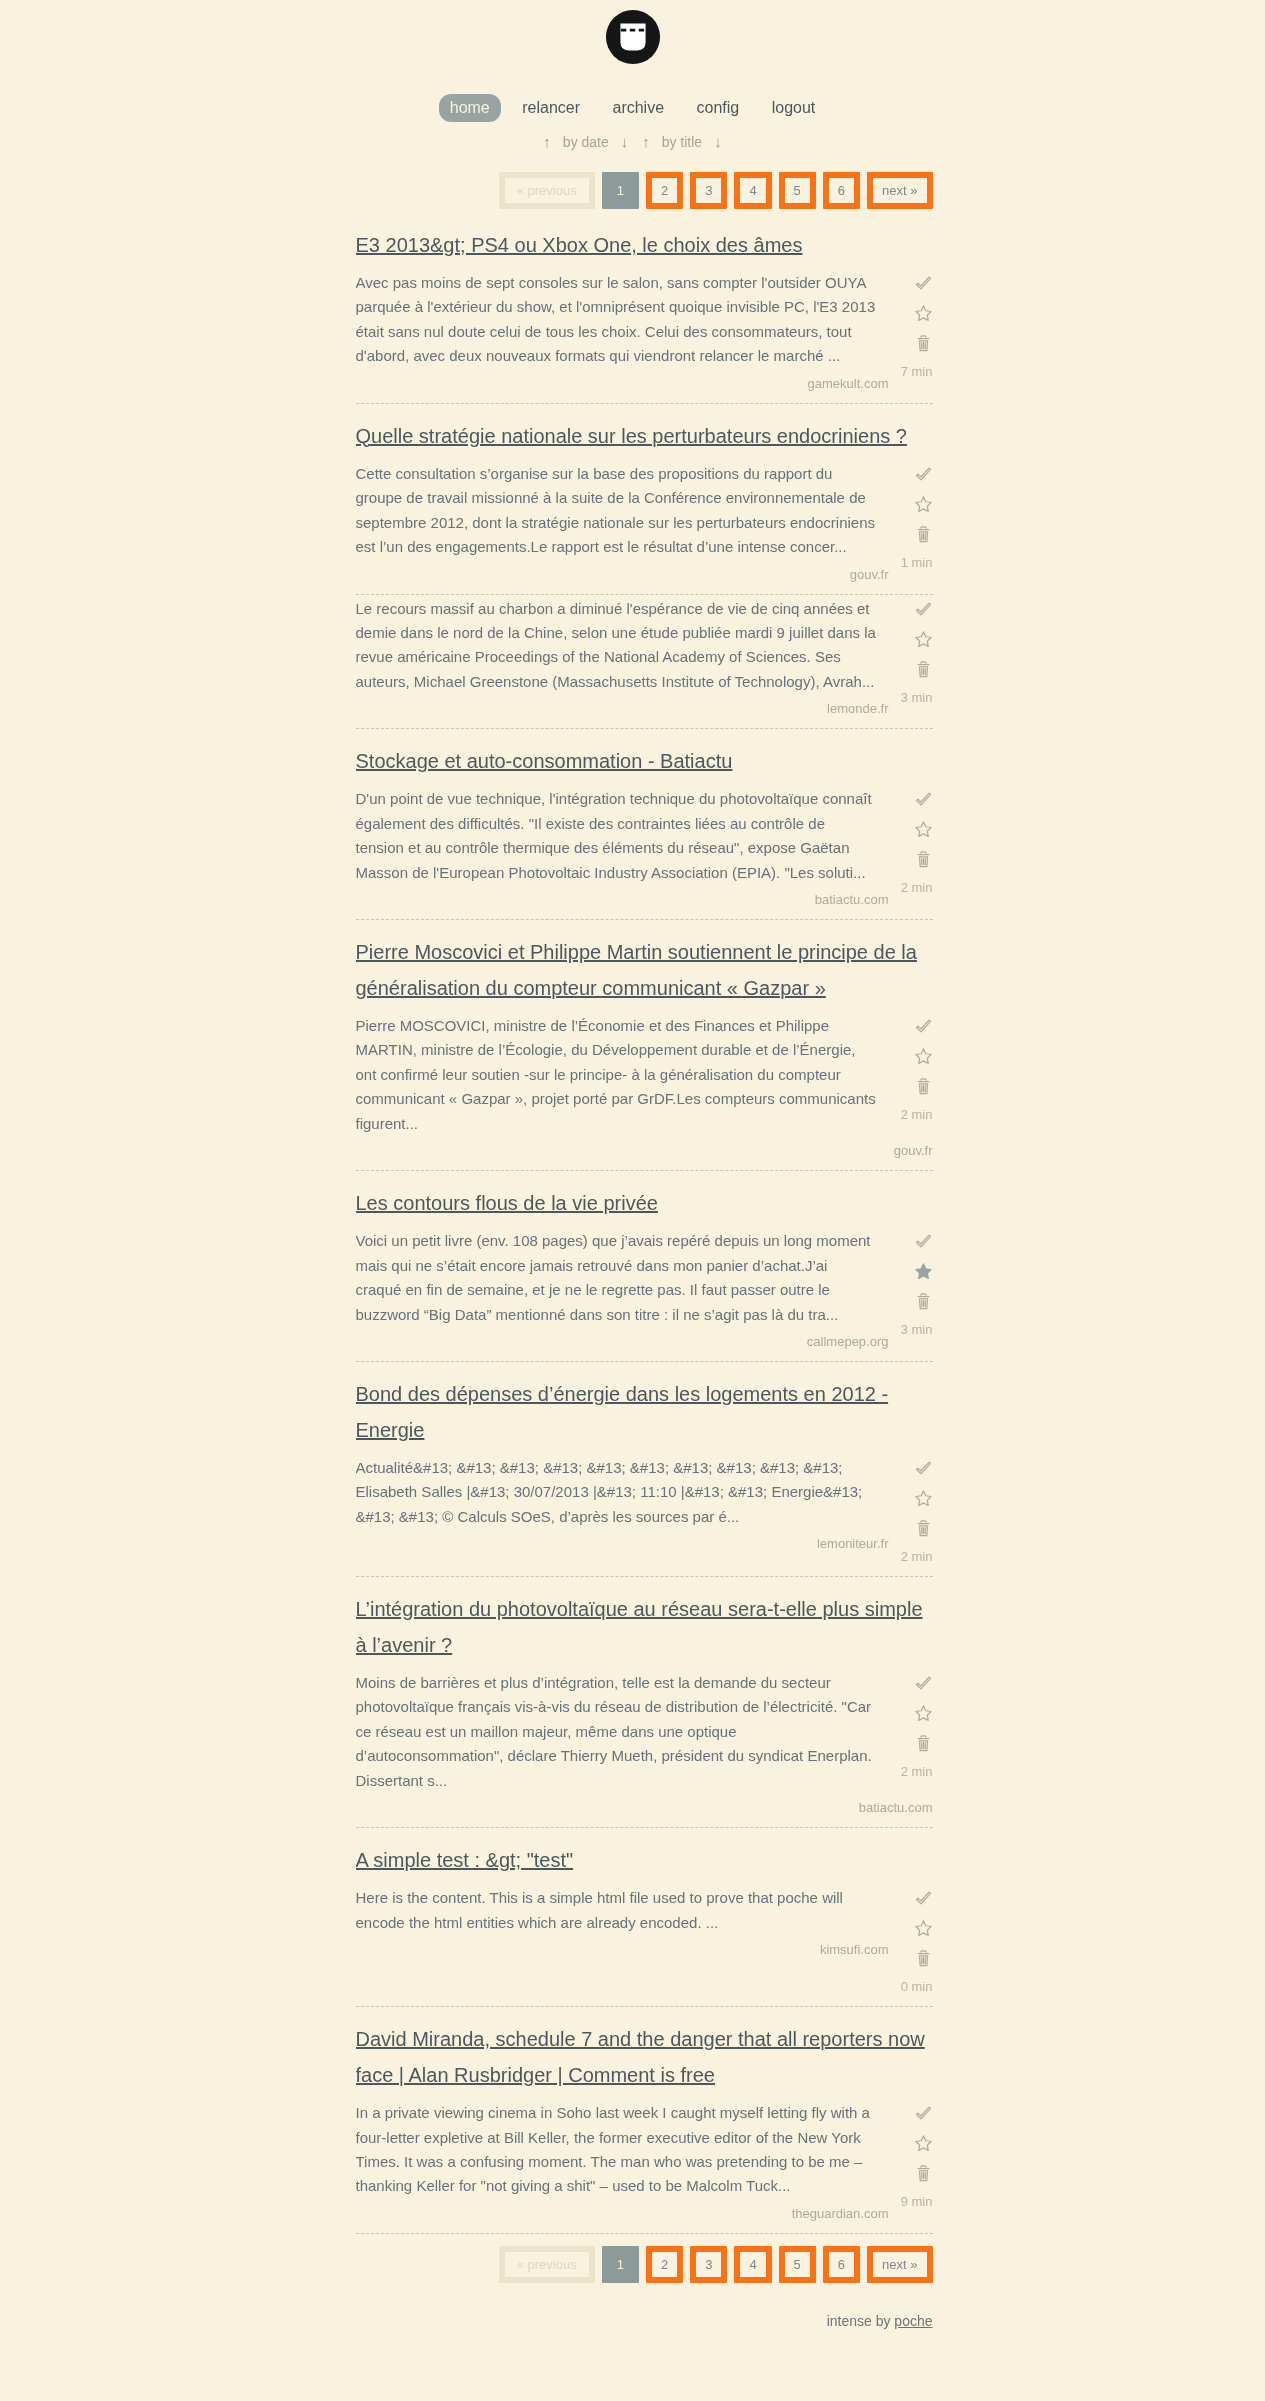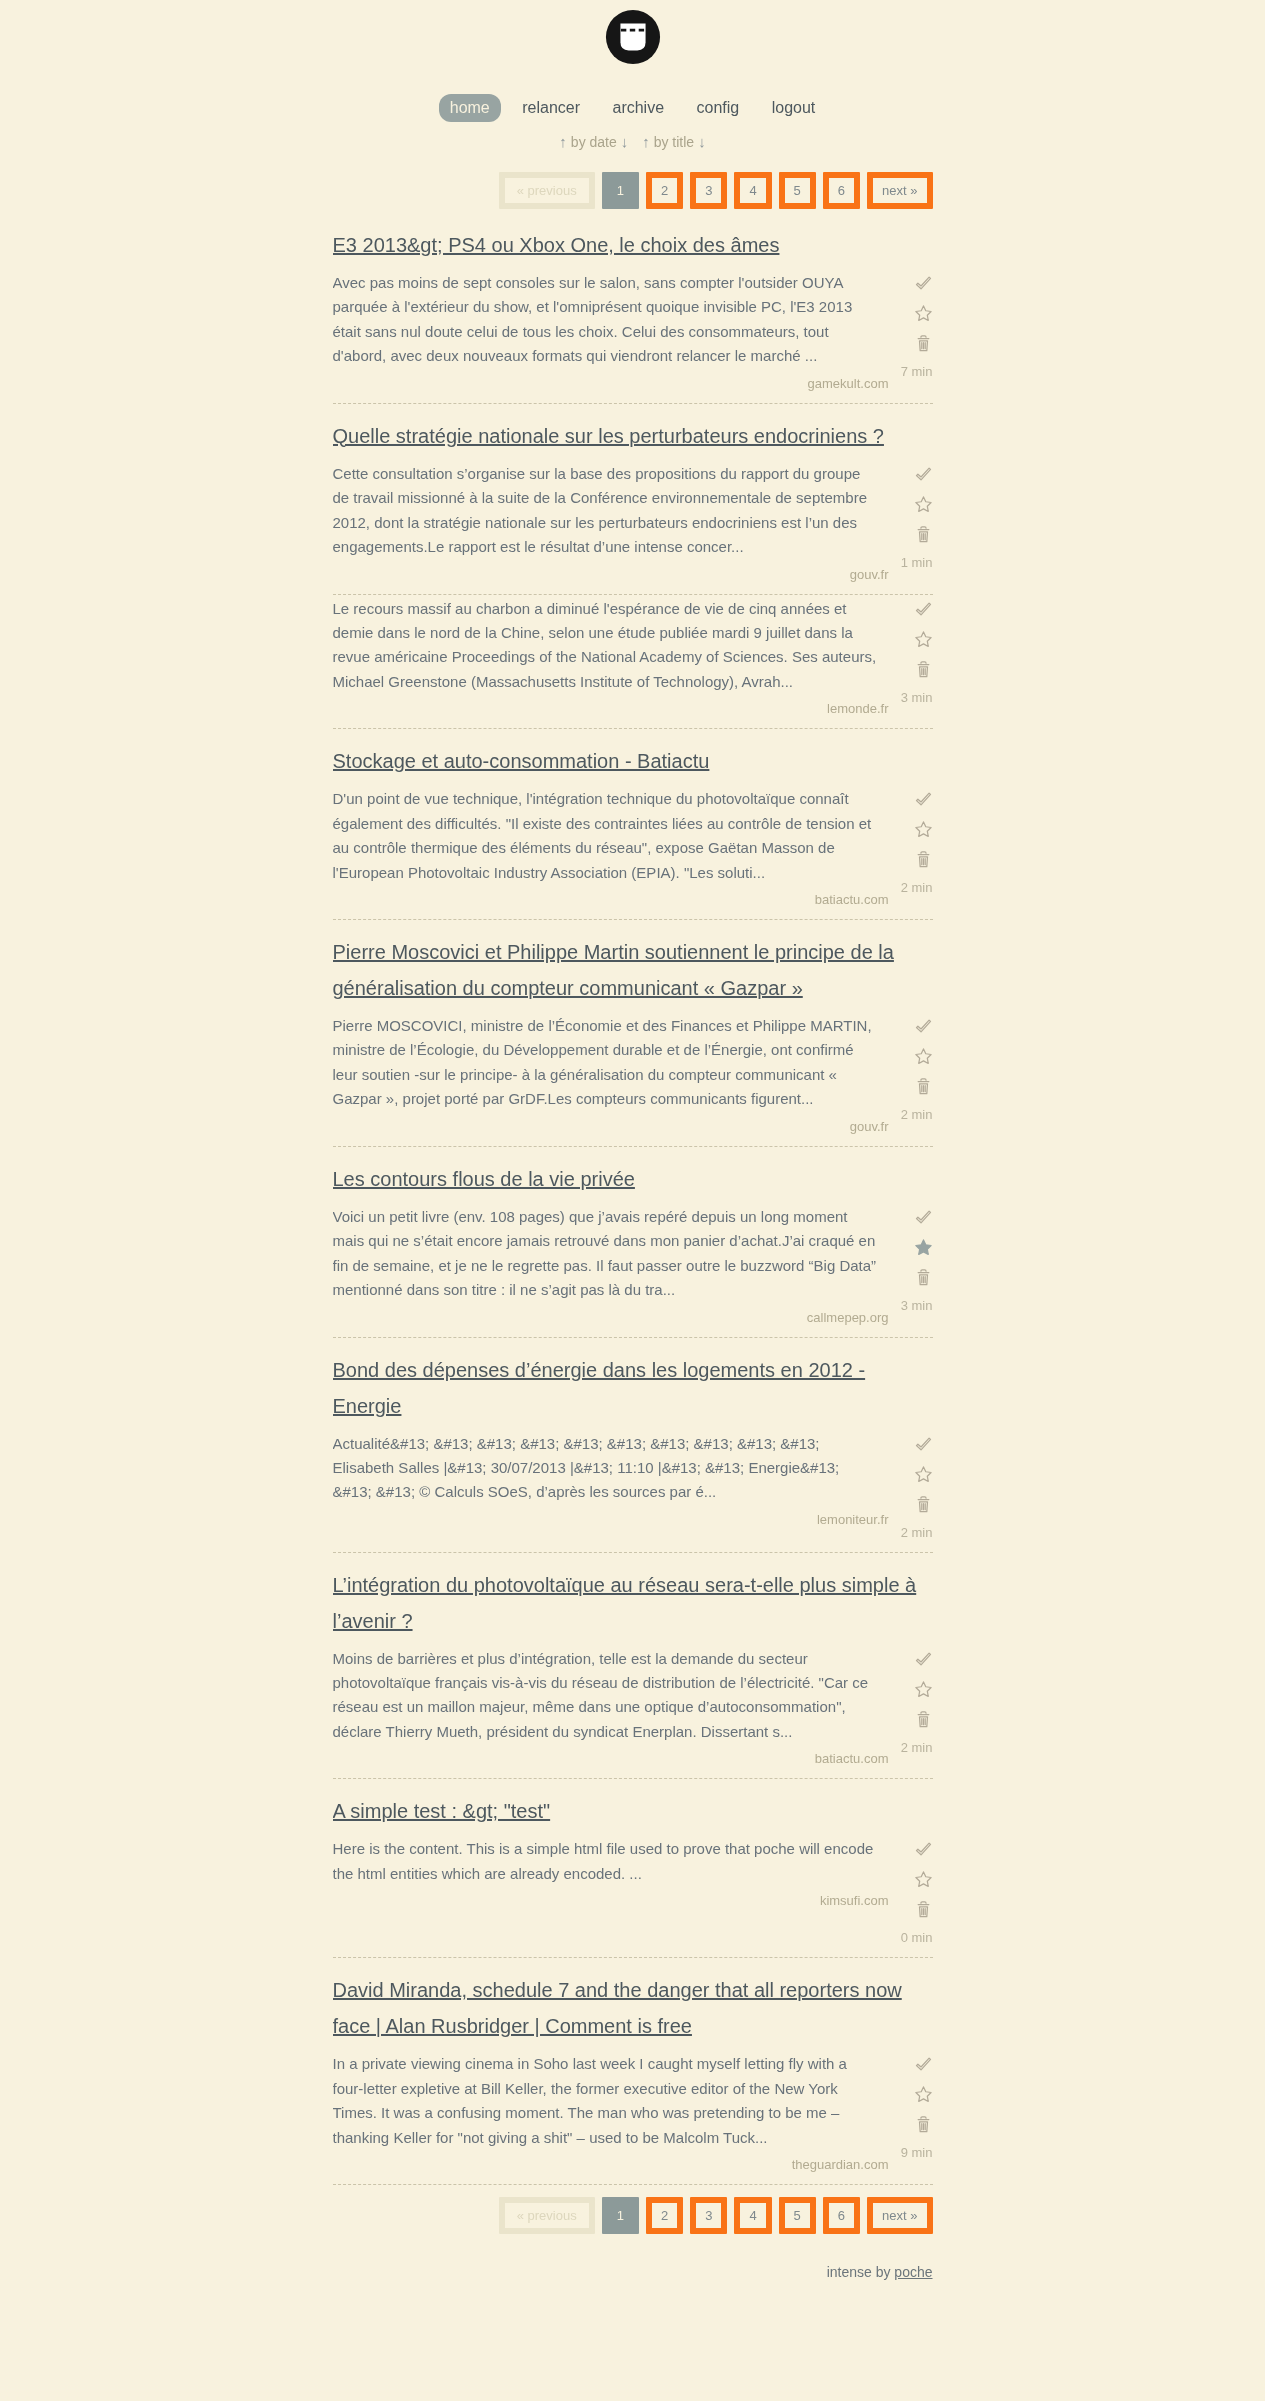--- a/index.html
+++ b/index.html
@@ -17,40 +17,40 @@
   .logo { width: 58px; height: 58px; display: inline-block; }
   nav.main-nav { text-align: center; margin-top: 24px; font-size: 16px; }
   nav.main-nav a {
     display: inline-block; padding: 5px 11px; margin: 0 3px;
     color: #4d585e; text-decoration: none;
   }
   nav.main-nav a.active { background: #98a4a2; color: #f8f2de; border-radius: 12px; }
 
   .sort-bar { text-align: center; margin-top: 11px; font-size: 14px; color: #aaa48c; }
   .sort-bar a { color: #8f999c; text-decoration: none; margin: 0 2px; font-size: 15px; }
-  .sort-bar .sort-label { margin: 0 2px; }
+  .sort-bar .sort-label { margin: 0 10px; }
   .sort-group + .sort-group { margin-left: 6px; }
 
   
   .pagination { text-align: right; font-size: 13px; margin-top: 22px; }
   .pagination .page-btn {
     display: inline-block; border: 6px solid #f97316; color: #7f898d;
     padding: 5px 9px; margin-left: 7px; font-weight: normal;
     text-decoration: none; border-radius: 1px; min-width: 13px; text-align: center;
   }
   .pagination .page-btn.prev-disabled {
     color: #ddd7bd; border-color: #eae4cb; padding: 5px 12px;
   }
   .pagination .page-btn.current {
     background: #8c9a99; border-color: #8c9a99; color: #f8f2de;
   }
   .pagination.bottom { margin-top: 12px; }
 
   
-  #entries { margin-top: 4px; }
+  #entries { margin-top: 4px; margin-left: 23px; }
   .entry {
     border-bottom: 1px dashed #cbc4aa;
     padding: 2px 0 12px;
     overflow: hidden;
   }
   .entry h2 { margin: 12px 0 8px; font-size: 20px; font-weight: 400; line-height: 1.8; }
   .entry h2 a { color: #4d585e; text-decoration: underline; }
   .tools { float: right; width: 44px; text-align: right; padding-top: 3px; }
   .tools a.tool { display: block; margin: 0 0 11px auto; width: 19px; height: 19px; text-decoration: none; }
   .tools svg { width: 19px; height: 19px; display: block; }

